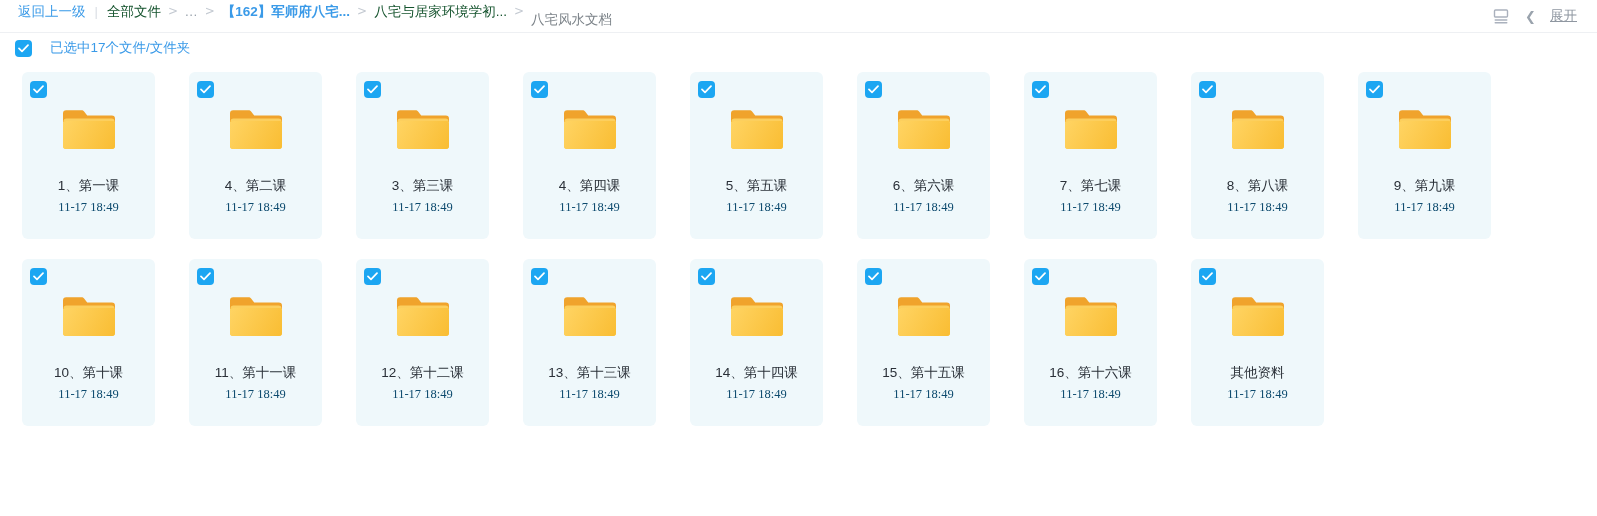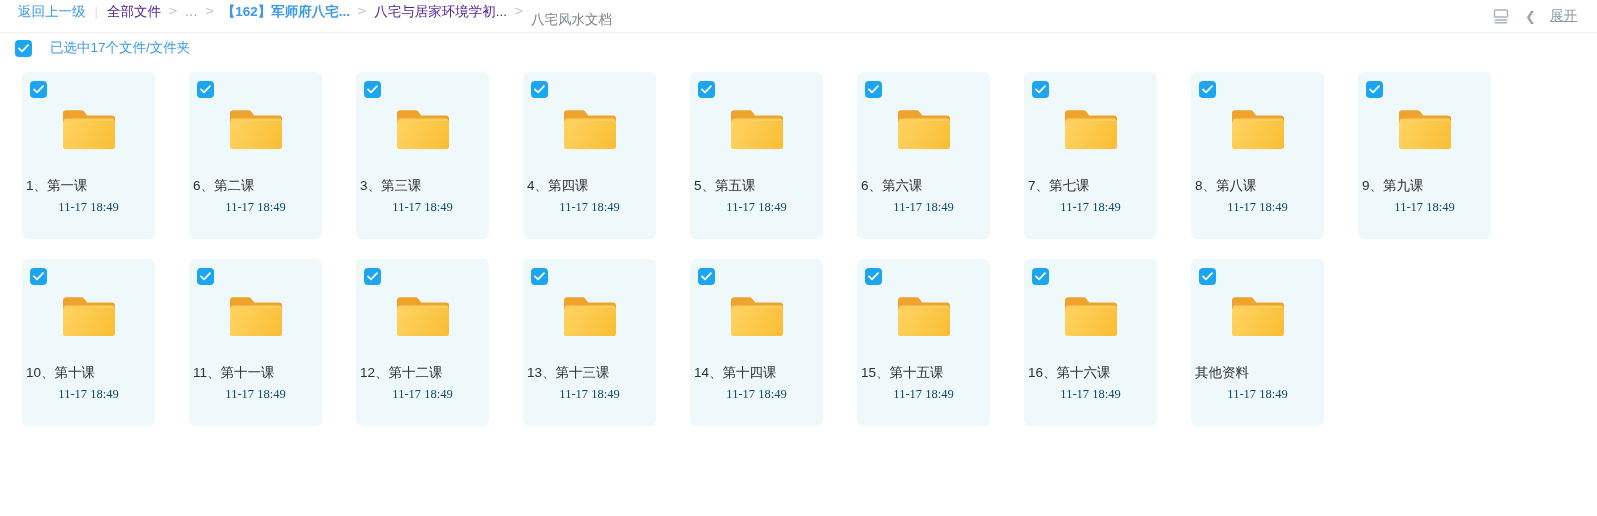--- a/index.html
+++ b/index.html
@@ -25,21 +25,21 @@
 
   .breadcrumb {
     display: flex;
     align-items: flex-start;
     font-size: 13.5px;
     white-space: nowrap;
     line-height: 1;
   }
 
   .crumb-link {
-    color: #4c1d95;
+    color: #14532d;
     cursor: pointer;
   }
 
   .crumb-back { color: #3a9ae8; cursor: pointer; }
 
   .crumb-pipe {
     color: #d8dde3;
     margin: 0 9px;
     font-size: 13px;
   }
@@ -162,21 +162,21 @@
     width: 58px;
     height: 47px;
   }
   .folder-icon svg { display: block; width: 58px; height: 47px; }
 
   .card-name {
     position: absolute;
     top: 105px;
     left: 0;
     right: 0;
-    text-align: left;
+    text-align: center;
     font-size: 13.5px;
     color: #2a3038;
     line-height: 1.3;
     white-space: nowrap;
     overflow: hidden;
     text-overflow: ellipsis;
     padding: 0 4px;
   }
 
   .card-date {
@@ -268,21 +268,21 @@
             <path d="M3 18.2a3.2 3.2 0 0 1 3.2-3.2h45.6a3.2 3.2 0 0 1 3.2 3.2v21.6a3.2 3.2 0 0 1-3.2 3.2H6.2A3.2 3.2 0 0 1 3 39.8V18.2z" fill="#fdc63f"></path>
             <path d="M3 18.2a3.2 3.2 0 0 1 3.2-3.2h45.6a3.2 3.2 0 0 1 3.2 3.2v21.6a3.2 3.2 0 0 1-3.2 3.2H6.2A3.2 3.2 0 0 1 3 39.8V18.2z" fill="url(#fg)"></path>
             <defs>
               <linearGradient id="fg" x1="3" y1="15" x2="55" y2="43" gradientUnits="userSpaceOnUse">
                 <stop stop-color="#ffd463"></stop>
                 <stop offset="1" stop-color="#f9bd33"></stop>
               </linearGradient>
             </defs>
           </svg>
         </span>
-        <div class="card-name">6、第二课</div>
+        <div class="card-name">4、第二课</div>
         <div class="card-date">11-17 18:49</div>
       </div>
       <div class="card">
         <span class="cbox card-cb">
           <svg width="11" height="9" viewBox="0 0 11 9">
             <path d="M1 4.4 L4 7.3 L10 1.2" stroke="#ffffff" stroke-width="1.7" fill="none" stroke-linecap="round" stroke-linejoin="round"></path>
           </svg>
         </span>
         <span class="folder-icon">
           <svg viewBox="0 0 58 47" fill="none">

